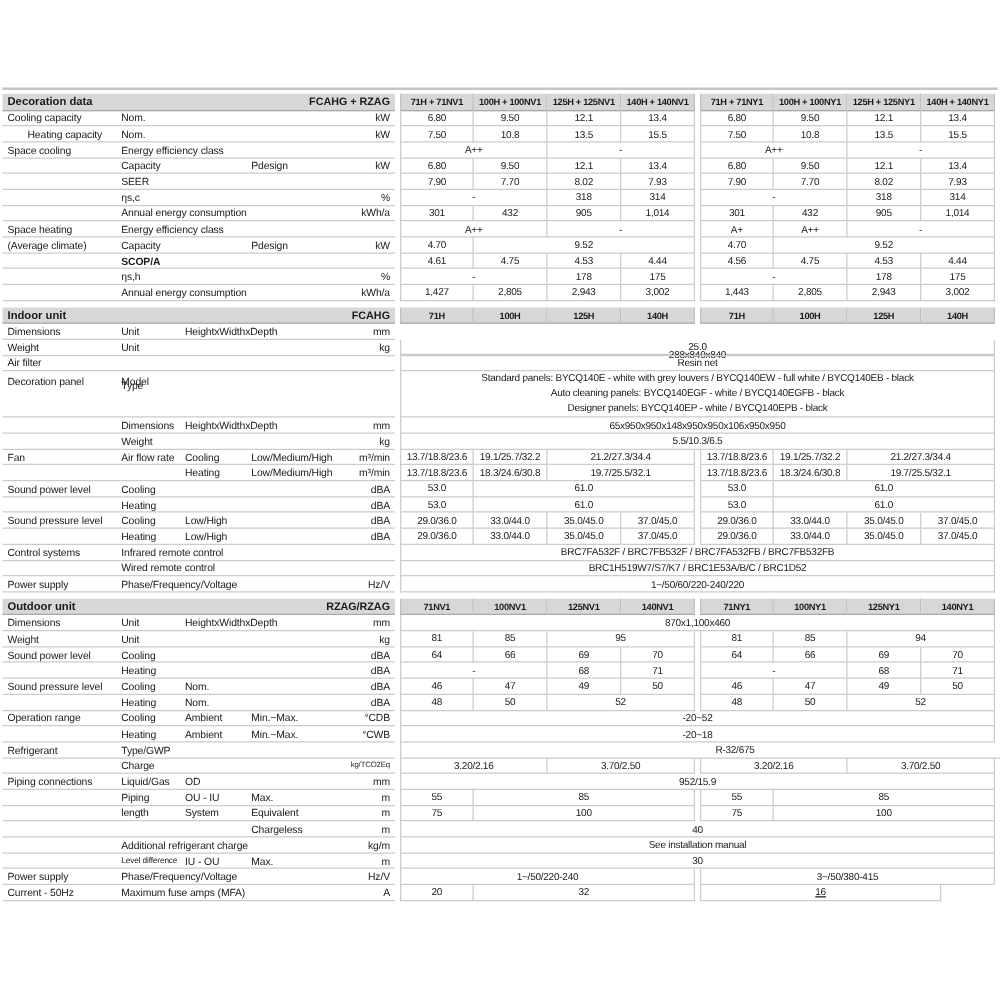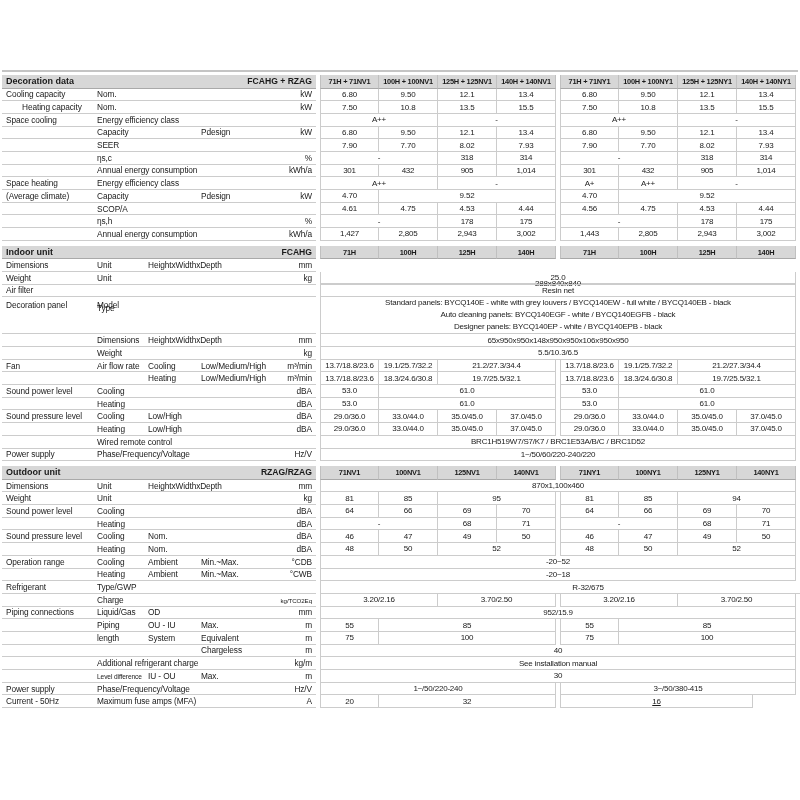--- a/index.html
+++ b/index.html
@@ -210,21 +210,21 @@
           <div class="cells">
             <div class="cell bstart" style="width: 59px;">4.70</div>
             <div class="cell" style="width: 177px;">9.52</div>
             <div class="midgut"></div>
             <div class="cell bstart" style="width: 59px;">4.70</div>
             <div class="cell" style="width: 177px;">9.52</div>
           </div>
         </div>
         <div class="row">
           <div class="labelbox">
-            <span class="lab" style="left: 95px;">SCOP/A</span>
+            <span class="lab" style="left: 95px; font-weight: bold;">SCOP/A</span>
           </div>
           <div class="gut"></div>
           <div class="cells">
             <div class="cell bstart" style="width: 59px;">4.61</div>
             <div class="cell" style="width: 59px;">4.75</div>
             <div class="cell" style="width: 59px;">4.53</div>
             <div class="cell" style="width: 59px;">4.44</div>
             <div class="midgut"></div>
             <div class="cell bstart" style="width: 59px;">4.56</div>
             <div class="cell" style="width: 59px;">4.75</div>
@@ -453,20 +453,30 @@
             <div class="cell" style="width: 59px;">37.0/45.0</div>
             <div class="midgut"></div>
             <div class="cell bstart" style="width: 59px;">29.0/36.0</div>
             <div class="cell" style="width: 59px;">33.0/44.0</div>
             <div class="cell" style="width: 59px;">35.0/45.0</div>
             <div class="cell" style="width: 59px;">37.0/45.0</div>
           </div>
         </div>
         <div class="row">
           <div class="labelbox">
+            <span class="lab" style="left: 4px;">Control systems</span>
+            <span class="lab" style="left: 95px;">Infrared remote control</span>
+          </div>
+          <div class="gut"></div>
+          <div class="cells">
+            <div class="cell bstart" style="width: 476px;">BRC7FA532F / BRC7FB532F / BRC7FA532FB / BRC7FB532FB</div>
+          </div>
+        </div>
+        <div class="row">
+          <div class="labelbox">
             <span class="lab" style="left: 95px;">Wired remote control</span>
           </div>
           <div class="gut"></div>
           <div class="cells">
             <div class="cell bstart" style="width: 476px;">BRC1H519W7/S7/K7 / BRC1E53A/B/C / BRC1D52</div>
           </div>
         </div>
         <div class="row">
           <div class="labelbox">
             <span class="lab" style="left: 4px;">Power supply</span>

